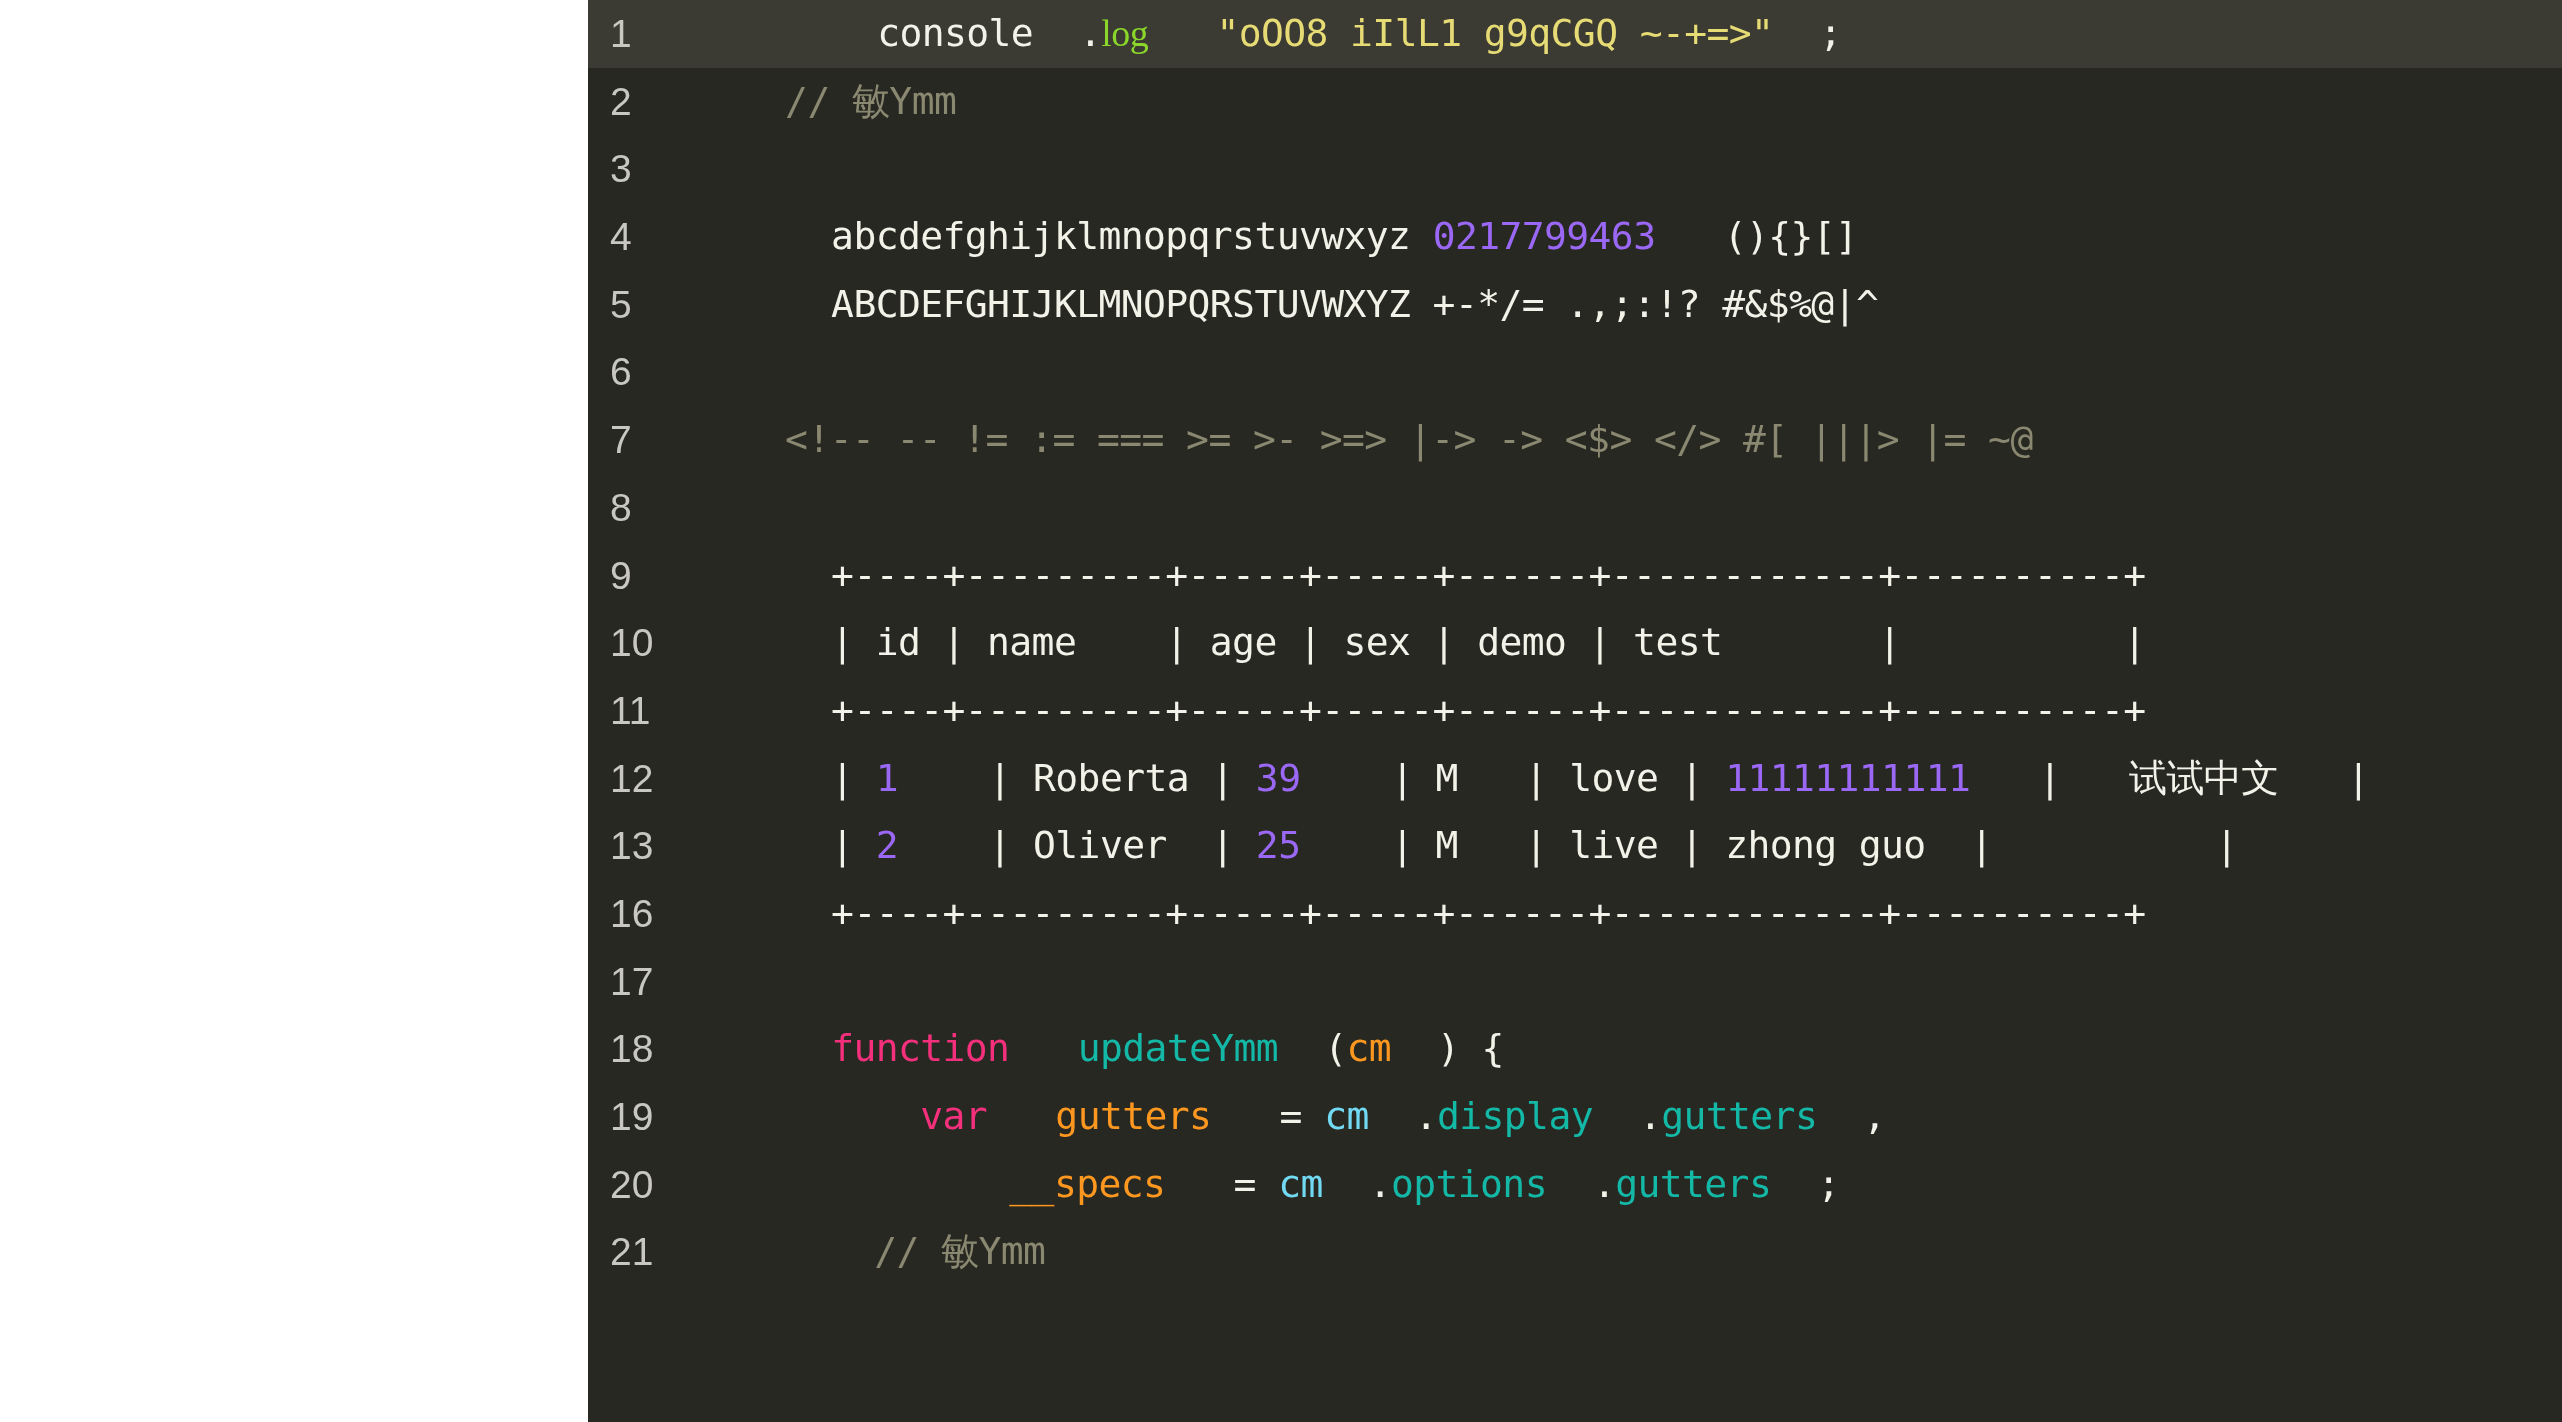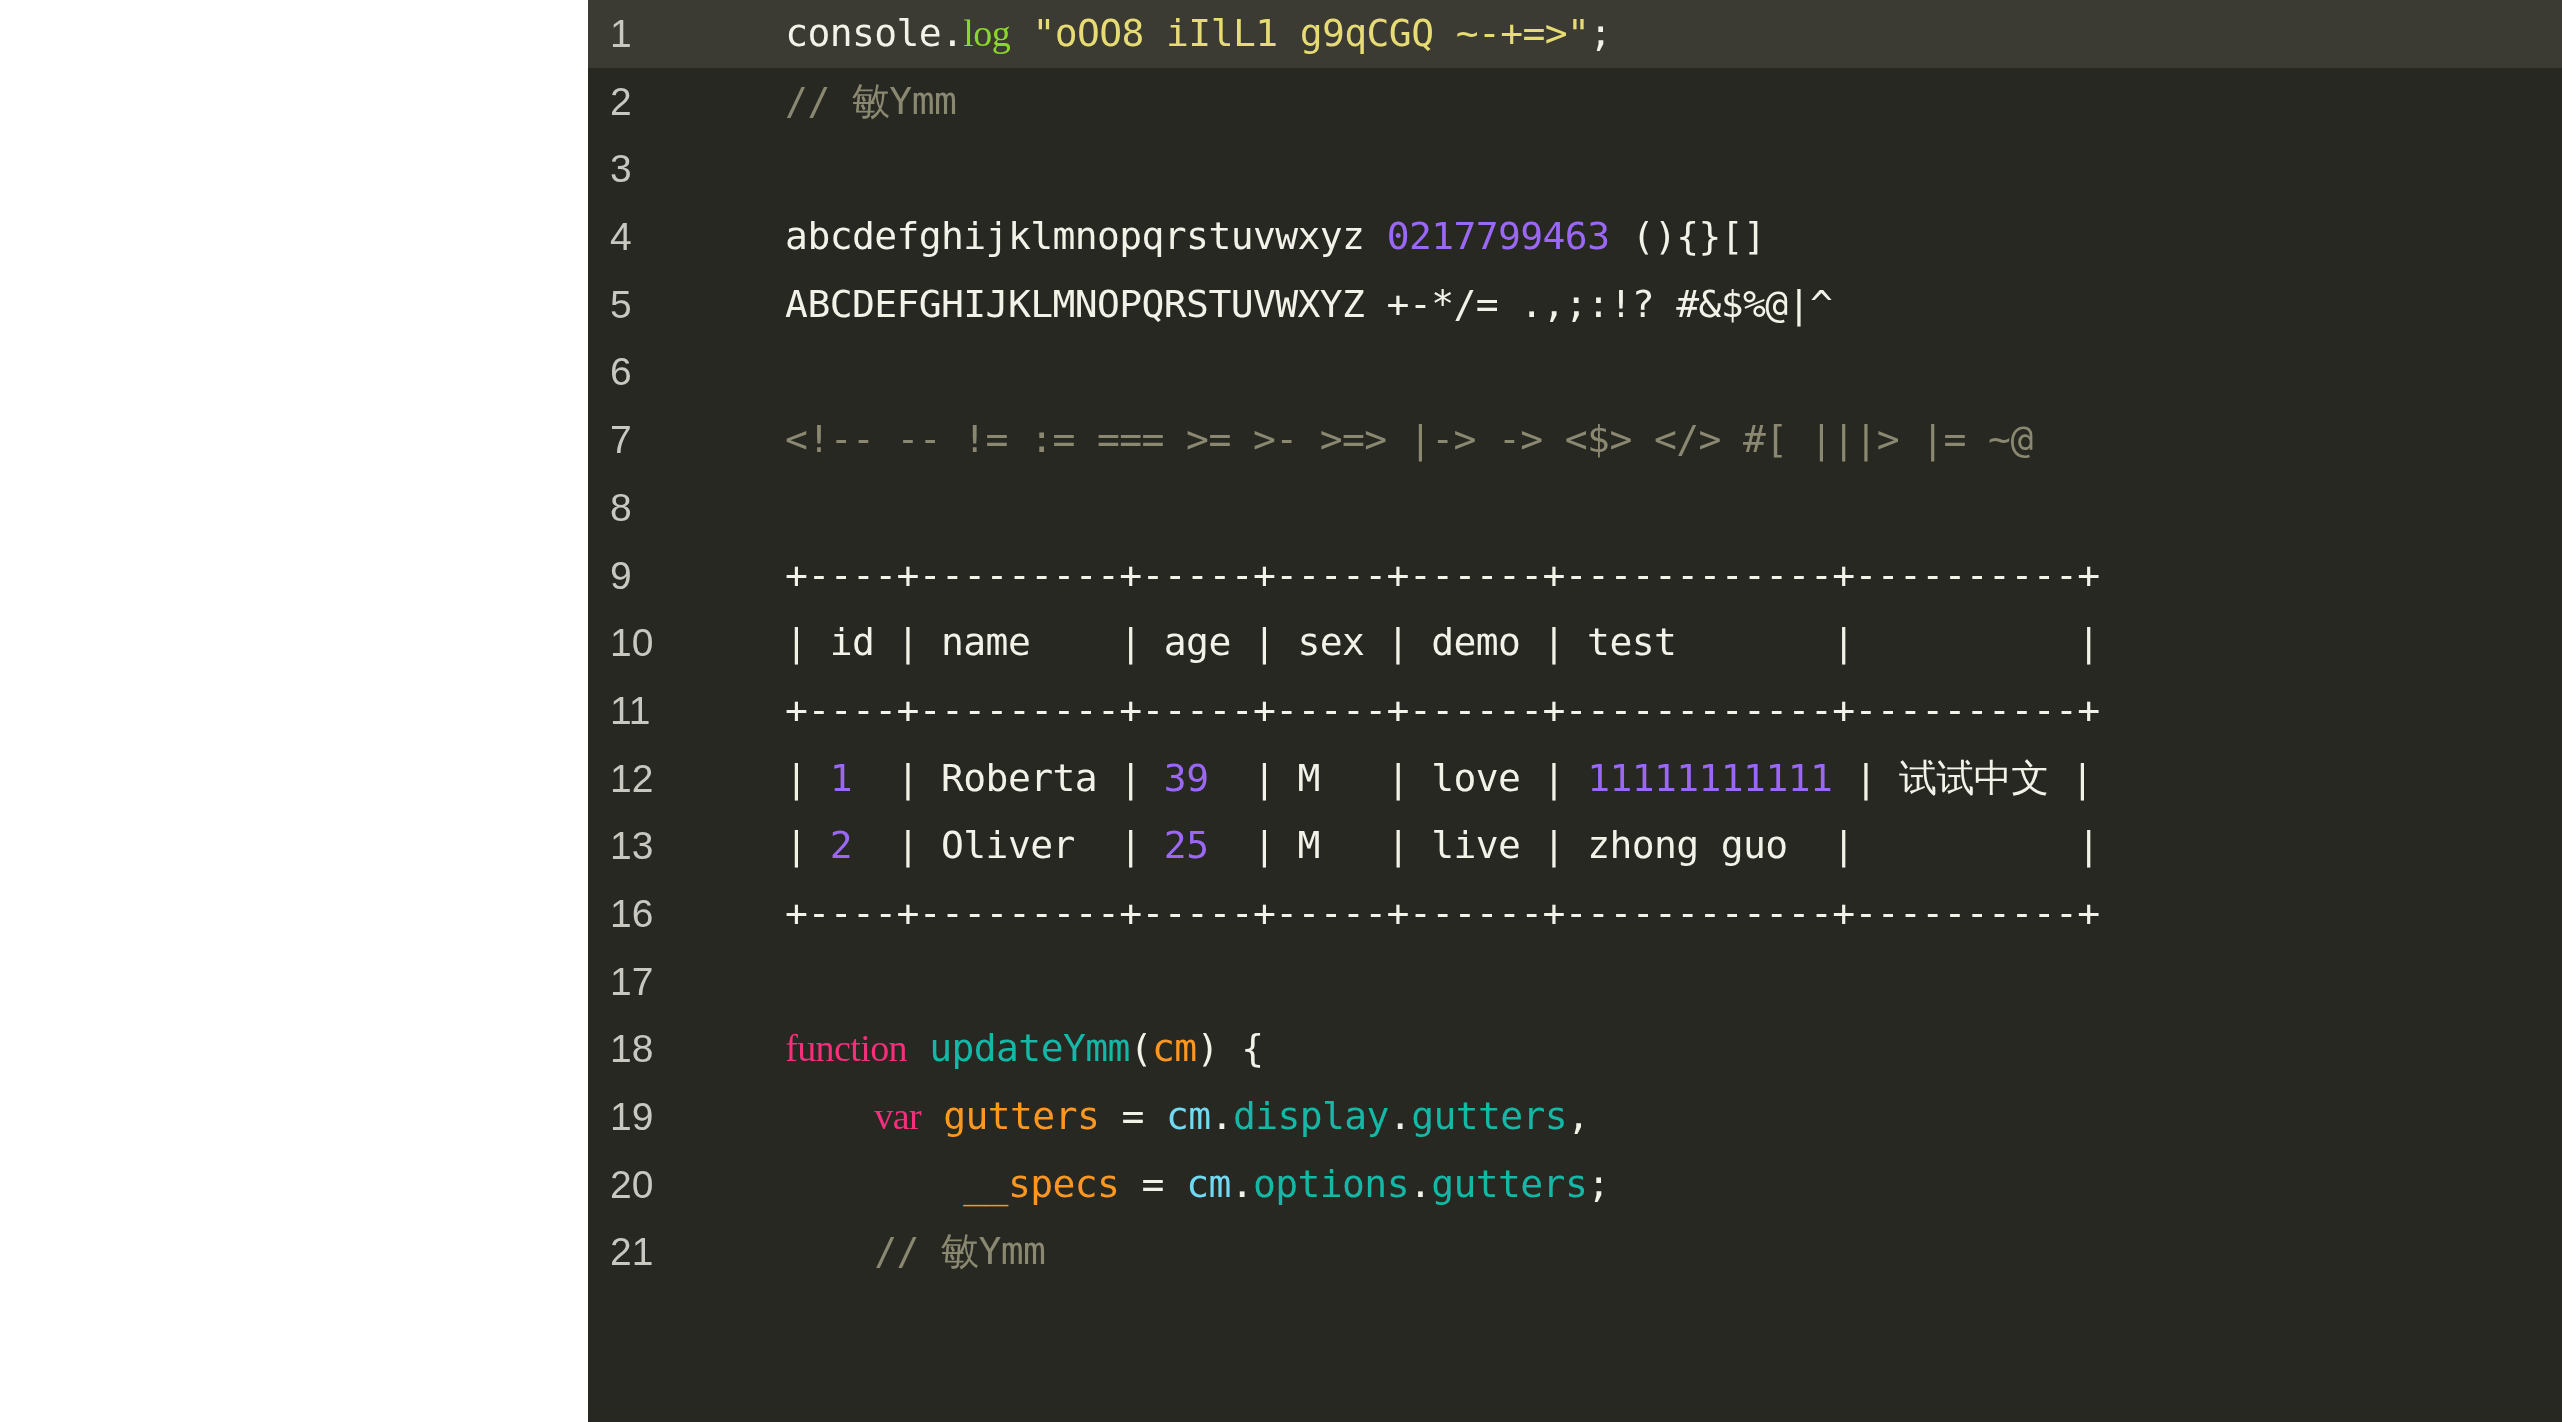--- a/index.html
+++ b/index.html
@@ -64,26 +64,26 @@
     font-family: "DejaVu Sans Mono", "Liberation Mono", monospace;
     font-size: 38px;
     line-height: 67.7px;
     height: 67.7px;
     color: #f8f8f2;
     white-space: pre;
     letter-spacing: -0.6px;
     overflow: hidden;
   }
   
-  .t-plain   { color: #f2f2e8; }
+  .t-plain   { color: #f2f2e8; margin-left: 46px; }
   .t-green   { color: #8bd62a; }
   .t-string  { color: #e6db74; }
   .t-comment { color: #8a8870; }
   .t-number  { color: #9a68f5; }
-  .t-pink    { color: #f4307c; font-family: Liberation Serif, serif; }
+  .t-pink    { color: #f4307c; }
   .t-orange  { color: #fd9720; }
   .t-cyan    { color: #72d9f2; }
   .t-lime    { color: #8bd62a; }
   .t-cjk     { font-family: "DejaVu Sans", sans-serif; }
 </style>
 <style>.t-plain{color:#f2f2e8;}.t-green{color:#8bd62a;font-family:Liberation Serif, serif;}.t-lime{color:#14b8a6;}.t-string{color:#e6db74;}.t-comment{color:#8a8870;}.t-number{color:#9a68f5;}.t-pink{color:#f4307c;}.t-orange{color:#fd9720;}.t-cyan{color:#72d9f2;}#editor{background:#272822;}.line.active .gutter,.line.active .content{background:#3b3b33;}.gutter{color:#c8c8c0;}#left-blank{background:#ffffff;}</style></head>
 <body>
 
 <div id="root">
 

